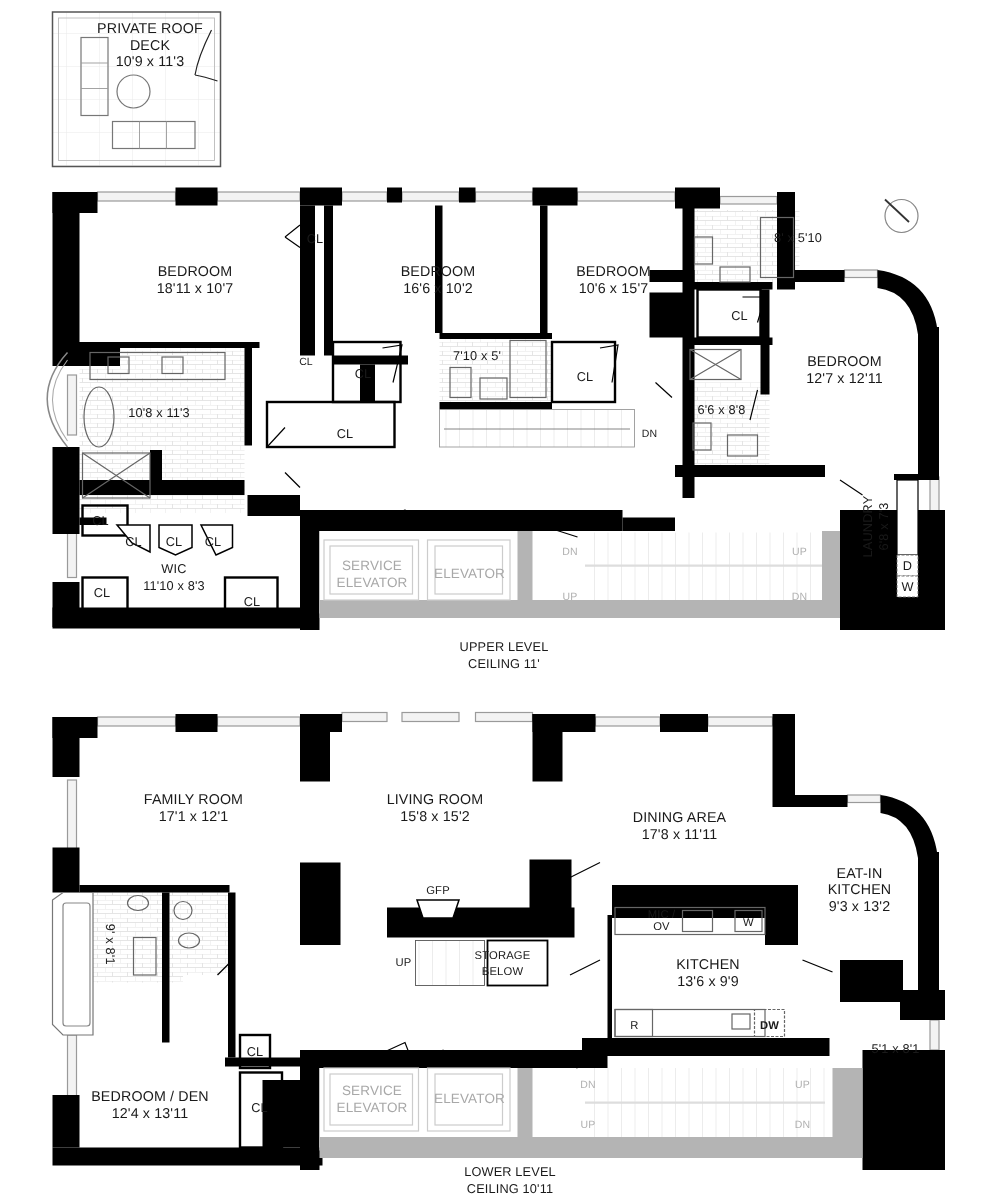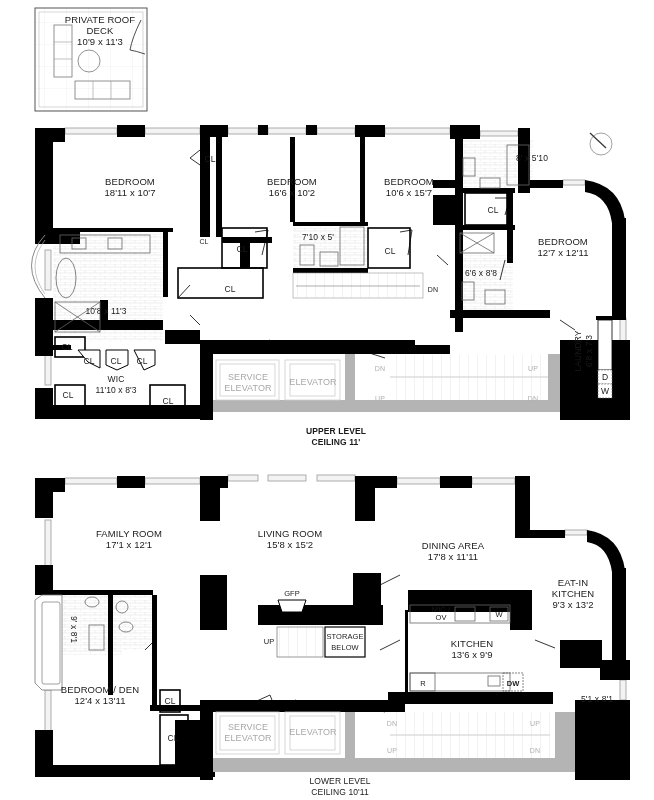--- a/index.html
+++ b/index.html
@@ -315,21 +315,21 @@
 </div>
 <div class="lbl" style="left:409px;top:176px;">
   <span>BEDROOM</span>
     <span>10'6 x 15'7</span>
 </div>
 <div class="lbl" style="left:563px;top:236px;">
   <span>BEDROOM</span>
     <span>12'7 x 12'11</span>
 </div>
 
-<div class="lbl small" style="left:106px;top:270px;margin-top:36px;">
+<div class="lbl small" style="left:106px;top:270px;">
     <span>10'8 x 11'3</span>
   </div>
 <div class="lbl small" style="left:318px;top:232px;">
     <span>7'10 x 5'</span>
   </div>
 <div class="lbl small" style="left:488px;top:153px;margin-left:44px;">
     <span>8' x 5'10</span>
   </div>
 <div class="lbl small" style="left:481px;top:268px;">
     <span>6'6 x 8'8</span>
@@ -405,21 +405,21 @@
   <span>LAUNDRY</span>
     <span>6'8 x 7'3</span>
 </div>
 <div class="lbl small" style="left:605px;top:372px;">
     <span>D</span>
   </div>
 <div class="lbl small" style="left:605px;top:386px;">
     <span>W</span>
   </div>
 
-<div class="lbl caption" style="left:336px;top:426px;font-weight:bold;">
+<div class="lbl caption" style="left:336px;top:426px;">
   <span>UPPER LEVEL</span>
     <span>CEILING 11'</span>
 </div>
 
 <div class="lbl" style="left:129px;top:528px;">
   <span>FAMILY ROOM</span>
     <span>17'1 x 12'1</span>
 </div>
 <div class="lbl" style="left:290px;top:528px;">
   <span>LIVING ROOM</span>
@@ -431,39 +431,39 @@
 </div>
 <div class="lbl" style="left:573px;top:577px;">
   <span>EAT-IN</span>
     <span>KITCHEN</span>
     <span>9'3 x 13'2</span>
 </div>
 <div class="lbl" style="left:472px;top:638px;">
   <span>KITCHEN</span>
     <span>13'6 x 9'9</span>
 </div>
-<div class="lbl" style="left:100px;top:684px;">
+<div class="lbl" style="left:100px;top:726px;">
   <span>BEDROOM / DEN</span>
     <span>12'4 x 13'11</span>
 </div>
 
 <div class="lbl vert90 small" style="left:73px;top:624px;">
     <span>9' x 8'1</span>
   </div>
 <div class="lbl small" style="left:597px;top:694px;">
     <span>5'1 x 8'1</span>
   </div>
 
 <div class="lbl small" style="left:292px;top:588px;font-size:7.5px;">
     <span>GFP</span>
   </div>
 <div class="lbl small" style="left:269px;top:636px;font-size:7.5px;">
     <span>UP</span>
   </div>
-<div class="lbl small" style="left:345px;top:631px;font-size:7.5px;">
+<div class="lbl small" style="left:335px;top:631px;font-size:7.5px;">
   <span>STORAGE</span>
     <span>BELOW</span>
 </div>
 
 <div class="lbl small" style="left:441px;top:606px;font-size:7.5px;line-height:8px;">
   <span>MIC /</span>
     <span>OV</span>
 </div>
 <div class="lbl small" style="left:499px;top:609px;font-size:7.5px;">
     <span>W</span>

